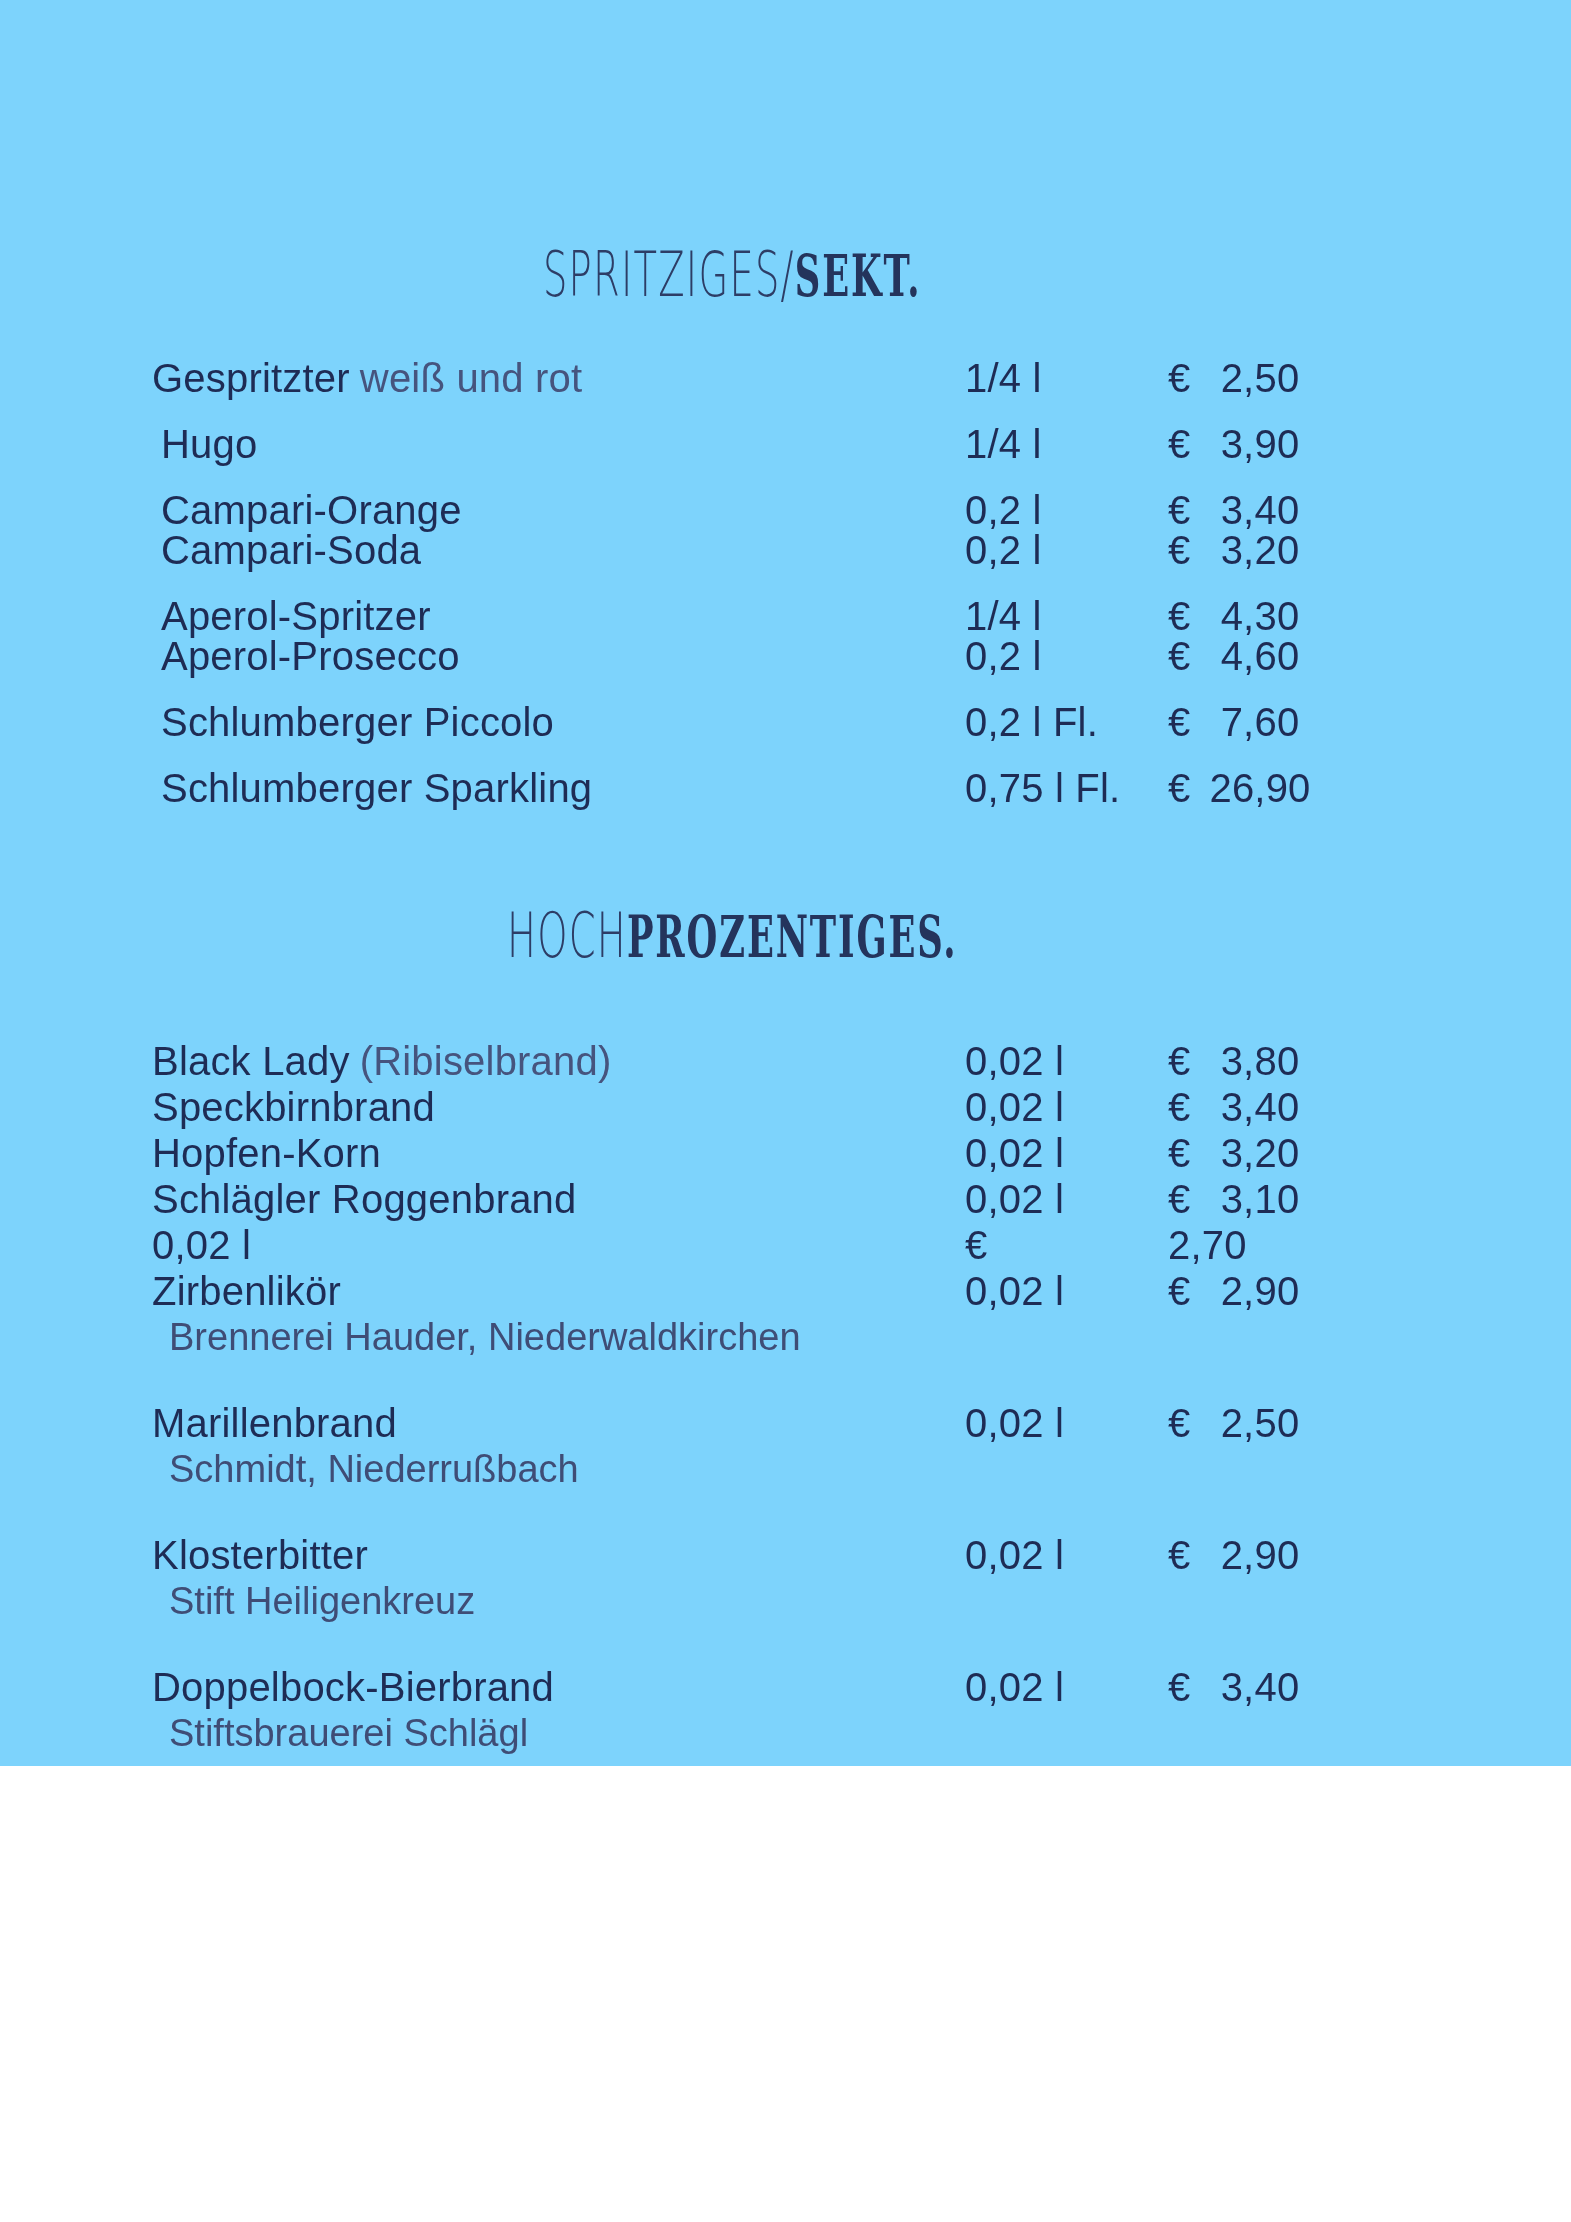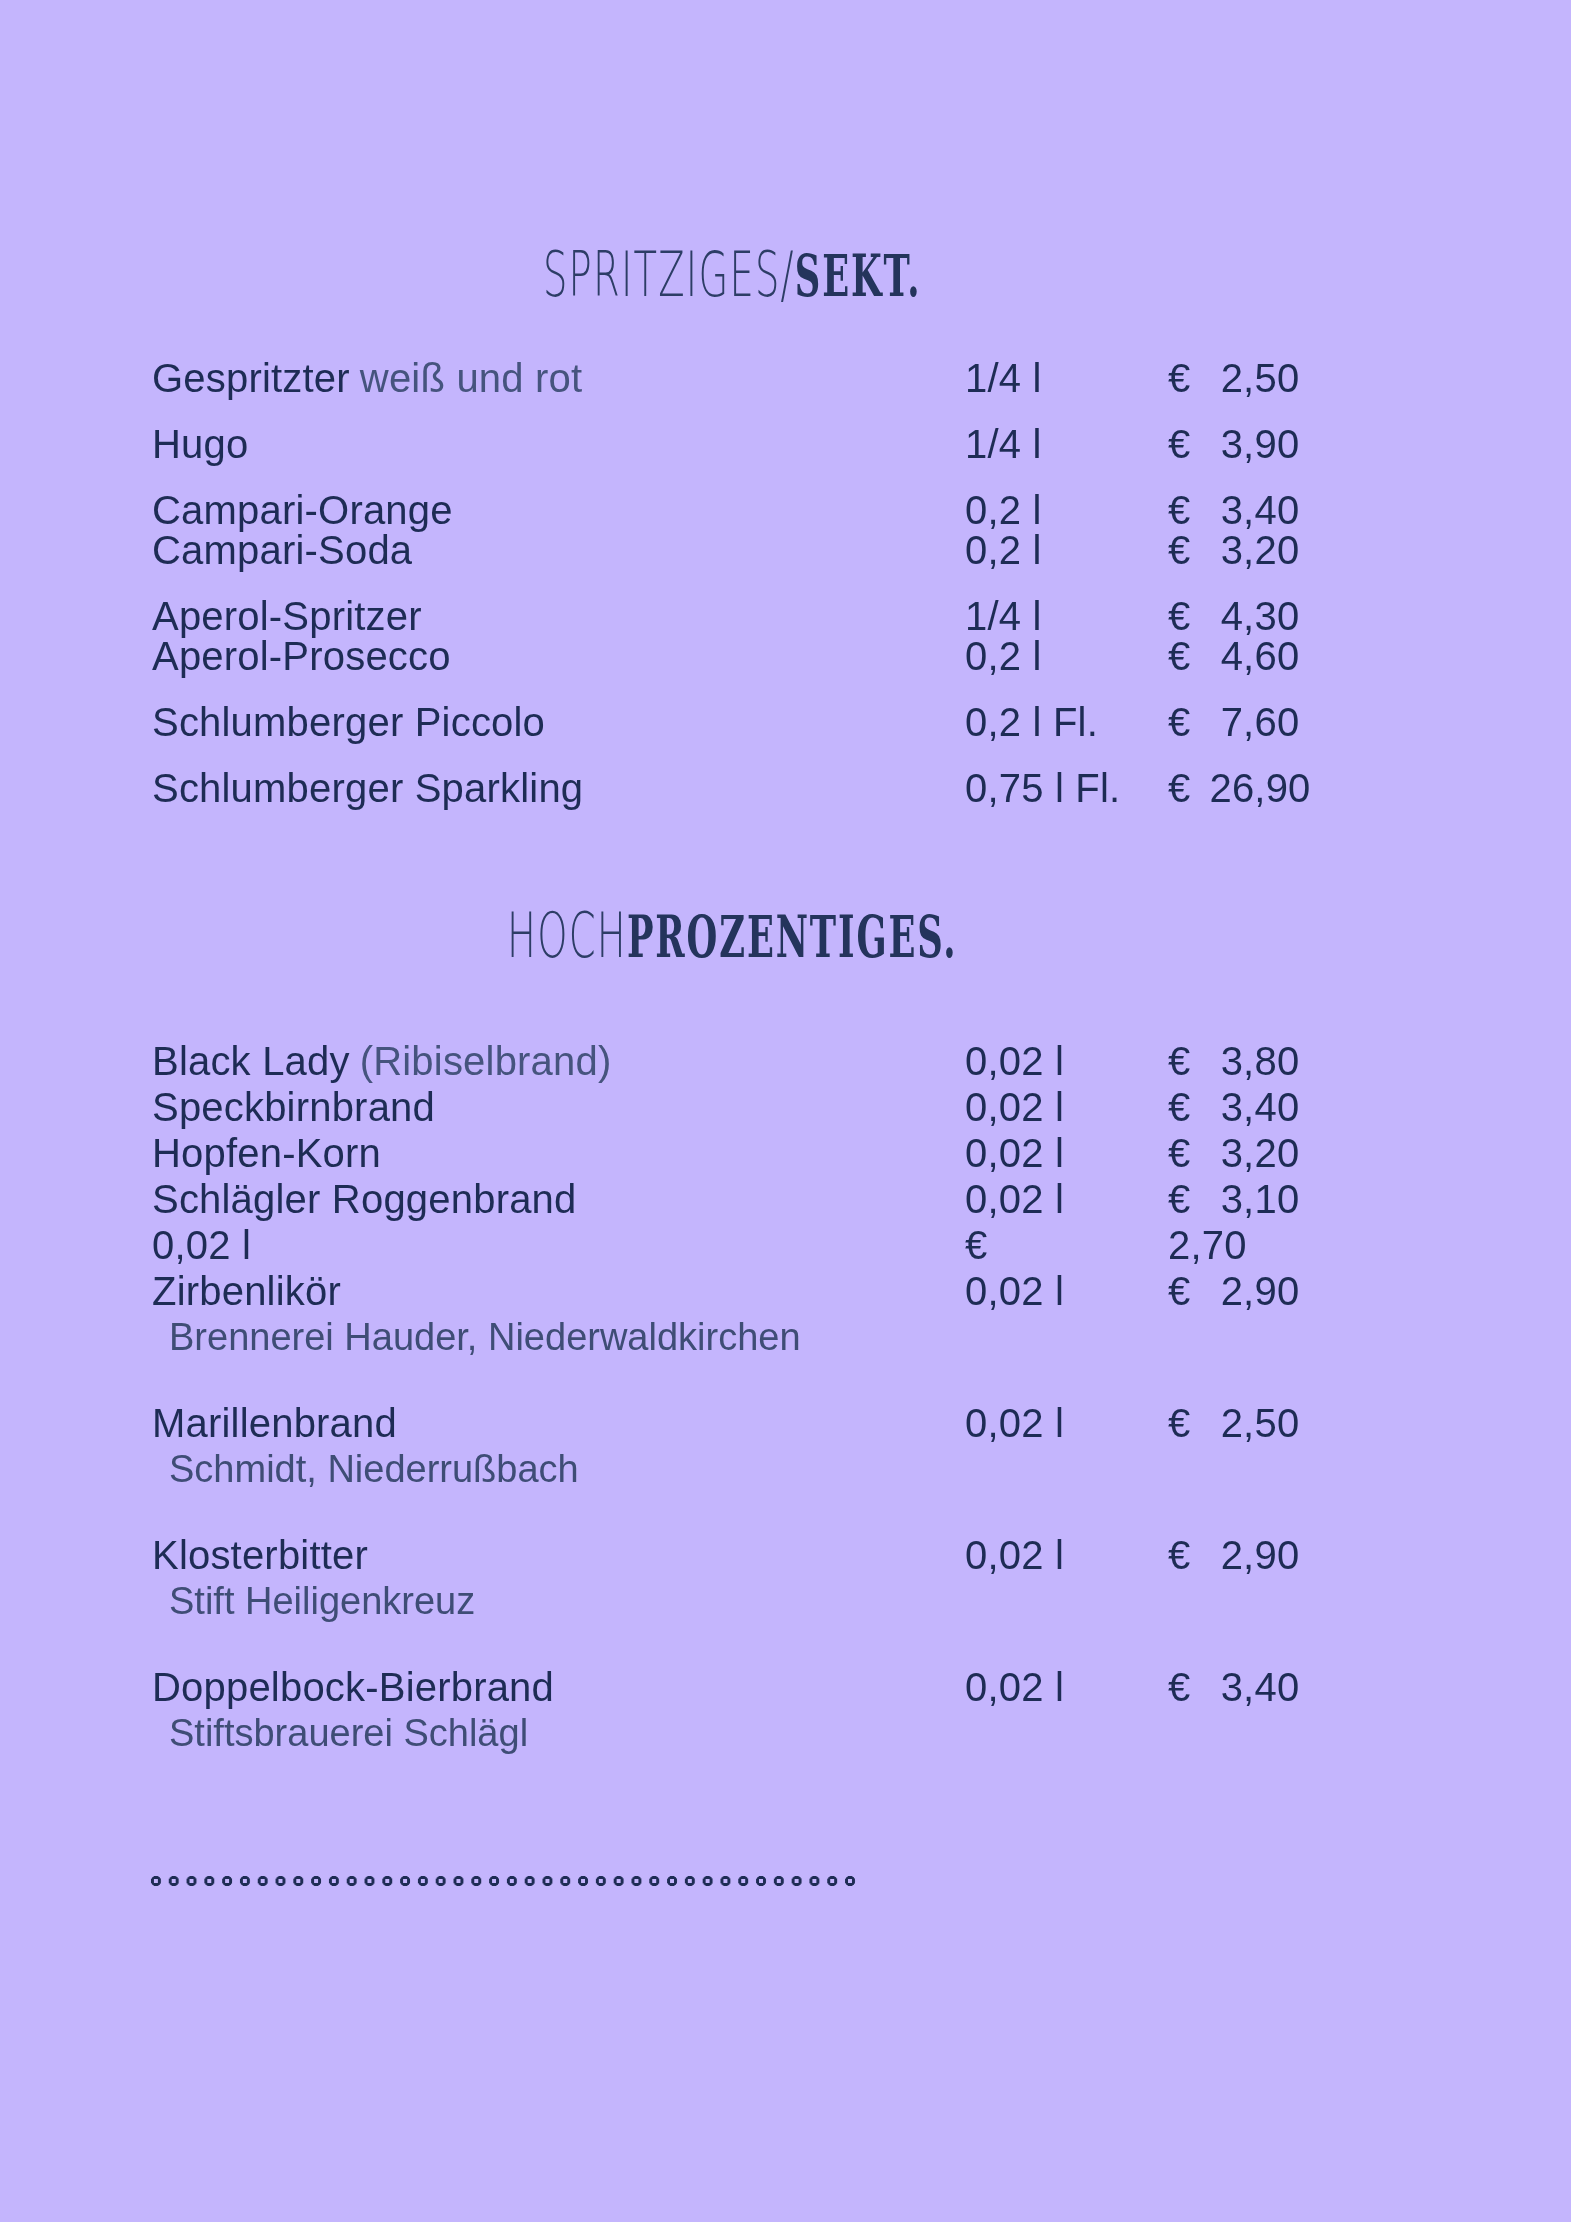--- a/index.html
+++ b/index.html
@@ -1,19 +1,19 @@
 <!DOCTYPE html>
 <html><head>
 <meta charset="utf-8">
 <style>
   html,body { margin:0; padding:0; background:#ffffff; }
   .page {
     position:relative;
-    width:1571px; height:2222px;
-    background:#c4b5fd;
+    width:1571px; height:1766px;
+    background:#7dd3fc;
     overflow:hidden;
     font-family:"Liberation Sans", sans-serif;
     color:#1e2c55;
   }
   .content {
     position:absolute;
     left:152px; top:0;
     width:1160px;
   }
   
@@ -48,21 +48,21 @@
   .menu-2 { margin-top:64px; }
   .row {
     display:grid;
     grid-template-columns:1fr 203px 40px 104px;
     align-items:center;
     font-size:40px;
     letter-spacing:0.2px;
   }
   .menu-1 .row { height:40px; }
   .menu-2 .row { height:46px; }
-  .menu-1 .group + .group { margin-top:26px; }
+  .menu-1 .group + .group { margin-top:26px;margin-left:9px; }
   .menu-2 .group + .group { margin-top:40px; }
   .cell.name { white-space:nowrap; }
   .nm { color:#1e2c55; }
   .desc { color:#46547e; margin-left:10px; }
   .desc:empty { display:none; }
   .cell.qty { color:#1e2c55; white-space:nowrap; }
   .cell.cur { color:#1e2c55; }
   .cell.price { text-align:center; color:#1e2c55; }
   .note-row {
     display:flex; align-items:center;

